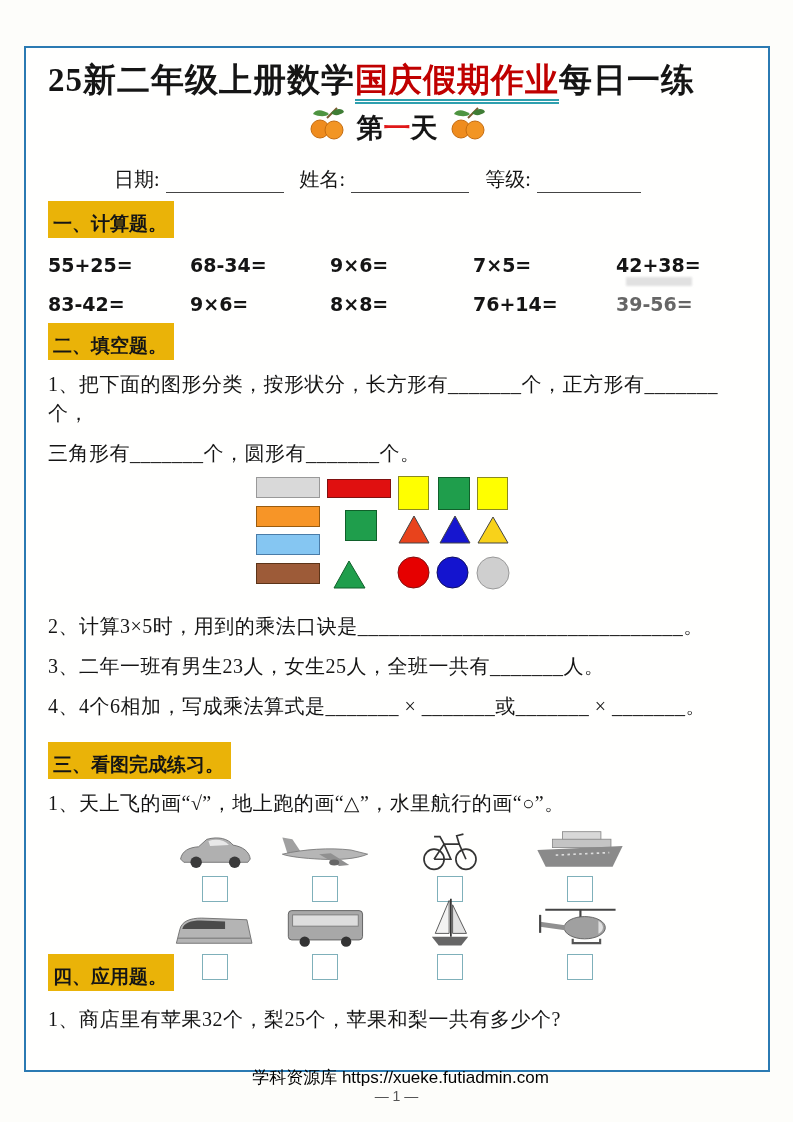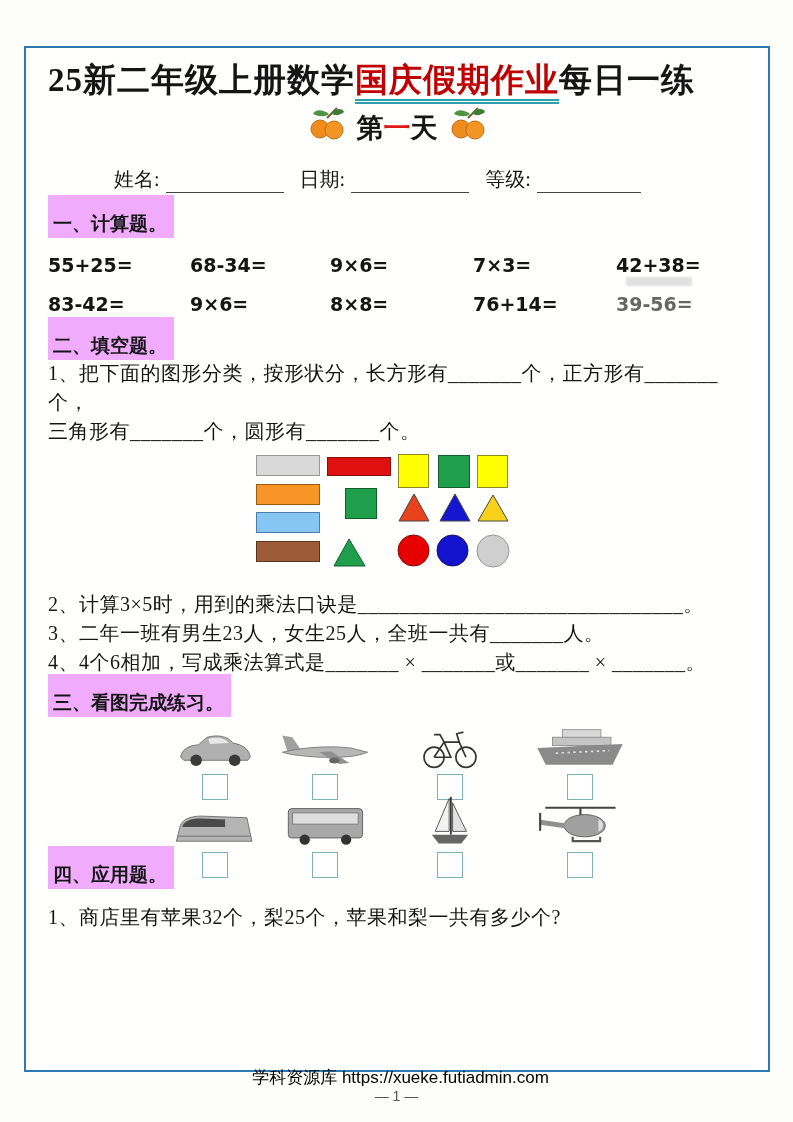--- a/index.html
+++ b/index.html
@@ -20,30 +20,30 @@
   .title .hl-red { color:#c00000; border-bottom:5px double #2f9fae; padding-bottom:1px; }
   .day-row { margin-top:4px; display:flex; justify-content:center; align-items:center; gap:10px;
              font-size:27px; font-weight:bold; line-height:38px; }
   .day-row .emph { color:#e01818; }
   
   .info-row { margin-top:16px; padding-left:66px; font-size:20px; display:flex; align-items:flex-end; }
   .ifield { display:flex; align-items:flex-end; margin-right:16px; }
   .blank-line { display:inline-block; width:118px; border-bottom:1.3px solid #444; height:22px; margin-left:6px; }
   
   .sec-head { margin-top:18px; }
-  .sec-head .hl { background:#f0abfc; padding:18px 7px 4px 5px; font-weight:bold; font-size:19px; }
+  .sec-head .hl { background:#eab308; padding:12px 7px 4px 5px; font-weight:bold; font-size:19px; }
   
   .calc-row { margin-top:17px; display:grid; grid-template-columns:142px 140px 143px 143px 1fr;
               font-family:"DejaVu Sans",sans-serif; font-size:19px;font-weight:bold; }
   .calc-cell { white-space:nowrap; }
   .calc-cell.faded { color:#4c4c4c; opacity:.85; position:relative; }
   .calc-cell.faded::before { content:""; position:absolute; top:-16px; left:10px; width:66px; height:9px;
                              background:#dcdcdc; filter:blur(1px); }
   
-  .qline { font-size:20px; line-height:29px; letter-spacing:.5px; }
+  .qline { margin-top:11px; font-size:20px; line-height:29px; letter-spacing:.5px; }
   
   .shapes-grid { position:relative; width:262px; height:122px; margin:6px 0 0 206px; }
   .shape { position:absolute; }
   .shape svg { display:block; }
   
   .veh-row { display:flex; margin-top:6px; }
   .veh-row.second { margin-top:0; }
   .veh-cell { width:110px; display:flex; flex-direction:column; align-items:center; }
   .veh-cell .icon-box { height:47px; display:flex; align-items:flex-end; justify-content:center; }
   .answer-box { width:26px; height:26px; border:1.6px solid #7fb0ba; background:#fff; margin-top:5px; }
@@ -79,40 +79,40 @@
         <path d="M22 8 C14 2 8 4 6 8 C12 11 19 11 22 8 Z" fill="#4e9440"></path>
         <path d="M24 7 C30 1 36 3 37 6 C32 10 27 10 24 7 Z" fill="#3f7d35"></path>
         <circle cx="13" cy="23" r="9" fill="#ef8c1e" stroke="#c56c10"></circle>
         <circle cx="27" cy="24" r="9" fill="#f29524" stroke="#c56c10"></circle>
       </svg>
     </span>
   </div>
 
   <div class="info-row">
     <span class="ifield">
+        <span>日期:</span>
+        <span class="blank-line"></span>
+      </span>
+    <span class="ifield">
         <span>姓名:</span>
-        <span class="blank-line"></span>
-      </span>
-    <span class="ifield">
-        <span>日期:</span>
         <span class="blank-line"></span>
       </span>
     <span class="ifield">
         <span>等级:</span>
         <span class="blank-line" style="width:104px"></span>
       </span>
   </div>
 
   <div class="sec-head"><span class="hl">一、计算题。</span></div>
 
   <div class="calc-row">
     <span class="calc-cell">55+25=</span>
     <span class="calc-cell">68-34=</span>
     <span class="calc-cell">9×6=</span>
-    <span class="calc-cell">7×3=</span>
+    <span class="calc-cell">7×5=</span>
     <span class="calc-cell">42+38=</span>
   </div>
   <div class="calc-row">
     <span class="calc-cell">83-42=</span>
     <span class="calc-cell">9×6=</span>
     <span class="calc-cell">8×8=</span>
     <span class="calc-cell">76+14=</span>
     <span class="calc-cell faded">39-56=</span>
   </div>
 
@@ -201,21 +201,22 @@
       <svg width="34" height="34" viewBox="0 0 34 34">
           <circle cx="17" cy="17" r="16" stroke="#999" fill="#cfcfcf"></circle>
         </svg>
       </span>
   </div>
 
   <div class="qline" style="margin-top:16px">2、计算3×5时，用到的乘法口诀是_______________________________。</div>
   <div class="qline">3、二年一班有男生23人，女生25人，全班一共有_______人。</div>
   <div class="qline">4、4个6相加，写成乘法算式是_______ × _______或_______ × _______。</div>
 
-  <div class="sec-head" style="margin-top:13px"><span class="hl">三、看图完成练习。</span></div>
+  <div class="sec-head" style="margin-top:31px"><span class="hl">三、看图完成练习。</span></div>
+  <div class="qline">1、天上飞的画“√”，地上跑的画“△”，水里航行的画“○”。</div>
 
   <div class="veh-row">
     <div class="veh-cell vc1">
       <span class="icon-box">
         <svg width="82" height="42" viewBox="0 0 100 50">
           <path d="M8 36 C10 26 18 22 30 21 L40 12 C54 8 66 11 72 19 C84 21 92 27 93 36 L90 40 L12 40 Z" fill="#b0b0b0" stroke="#666"></path>
           <path d="M42 14 C52 11 62 13 67 19 L44 20 Z" fill="#e8e8e8"></path>
           <circle cx="27" cy="40" r="7" fill="#3a3a3a"></circle>
             <circle cx="74" cy="40" r="7" fill="#3a3a3a"></circle>
         </svg>

